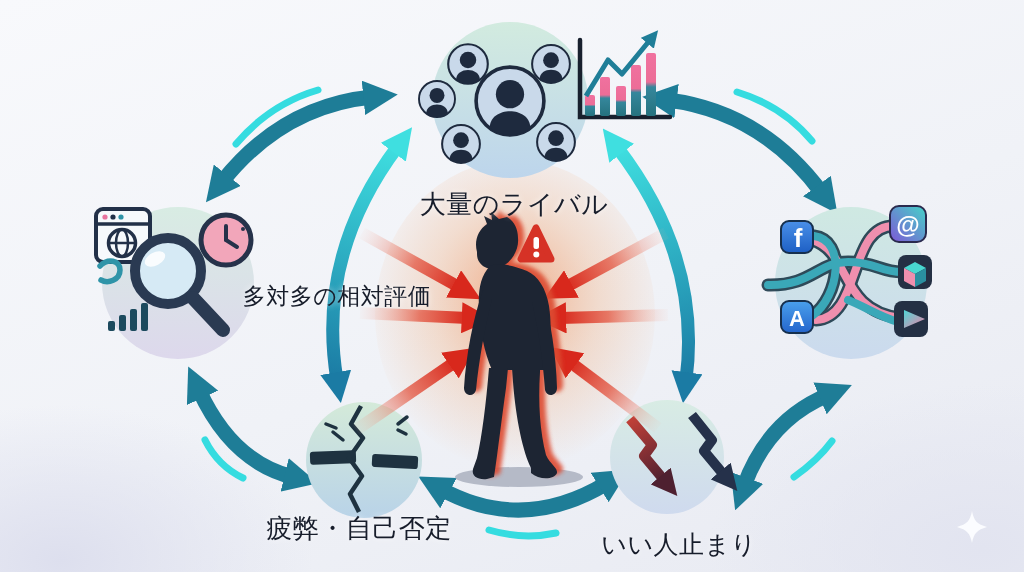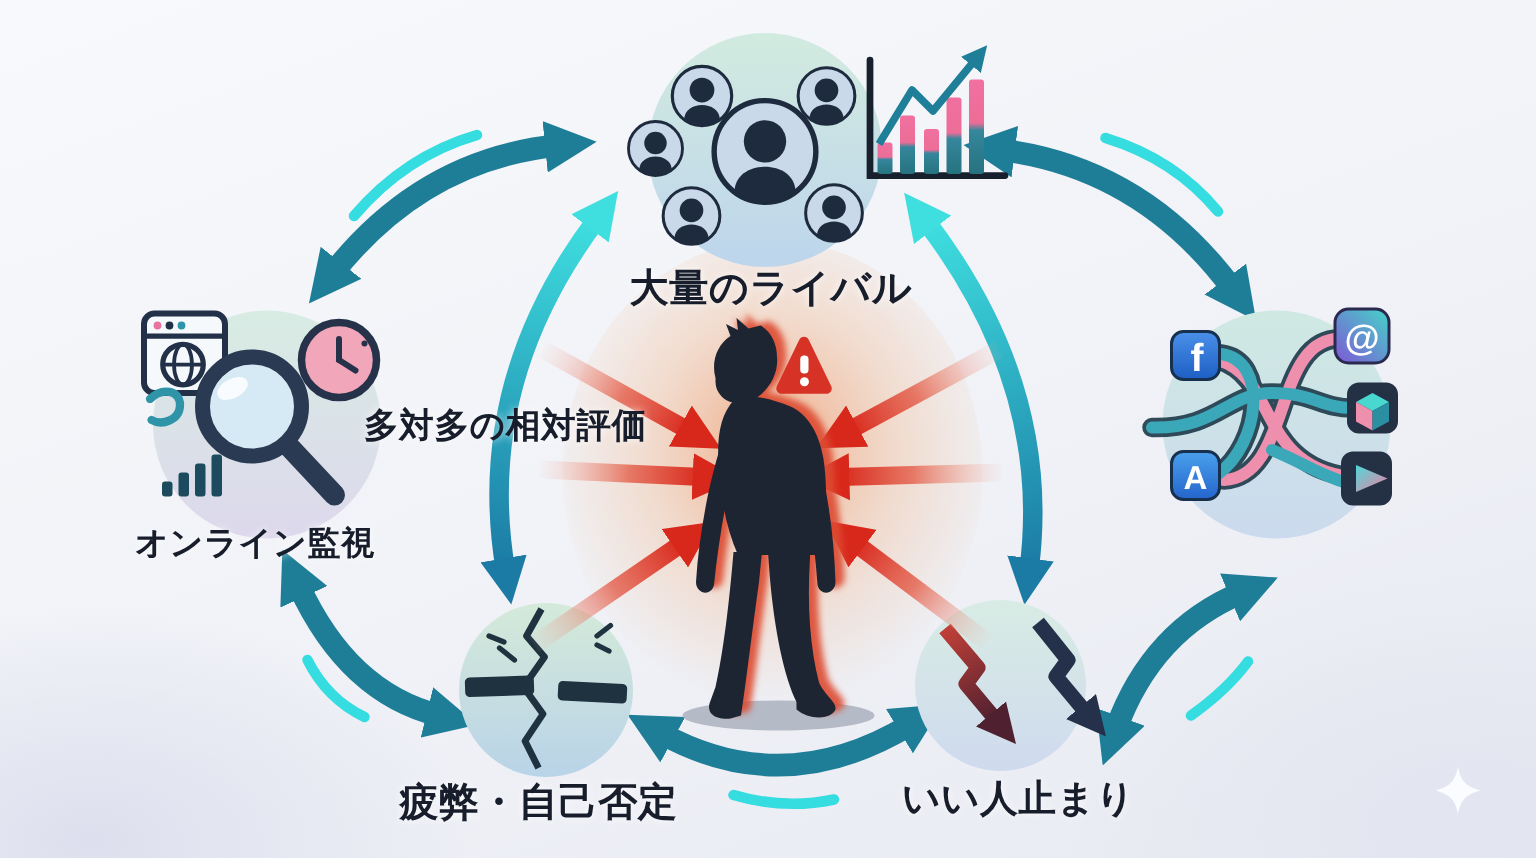--- a/index.html
+++ b/index.html
@@ -7,22 +7,23 @@
     position:relative;width:1024px;height:572px;overflow:hidden;
     font-family:"Liberation Sans","DejaVu Sans",sans-serif;
     background:
       radial-gradient(420px 260px at 6% 98%, #dddfee 0%, rgba(221,223,238,0) 60%),
       radial-gradient(500px 300px at 96% 96%, #e2e4f0 0%, rgba(226,228,240,0) 55%),
       linear-gradient(160deg,#f8f9fc 0%,#f0f2f7 55%,#e8eaf2 100%);
   }
   .stage svg{position:absolute;left:0;top:0;}
   .lbl{
     position:absolute;transform:translate(-50%,-50%);
-    font-weight:700;color:#171d2b;white-space:nowrap;letter-spacing:.5px;
+    font-weight:400;color:#171d2b;white-space:nowrap;letter-spacing:.5px;
     text-shadow:0 0 6px rgba(255,255,255,.85);
+    margin-top:12px;
   }
   .lbl-node{font-size:26px;}
   .lbl-center{font-size:23px;}
 </style>
 </head>
 <body>
 
 <div class="stage">
 <svg width="1024" height="572" viewBox="0 0 1024 572">
   <defs>
@@ -305,17 +306,16 @@
   <g>
     <polygon points="536,228 521,259 551,259" fill="#d63226" stroke="#d63226" stroke-width="7" stroke-linejoin="round"></polygon>
     <rect x="533.5" y="237" width="5.5" height="12" rx="2.5" fill="#ffffff"></rect>
     <circle cx="536.3" cy="254.5" r="3" fill="#ffffff"></circle>
   </g>
 
   <path d="M972,511 C974,521 977,524 987,527 C977,530 974,533 972,543 C970,533 967,530 957,527 C967,524 970,521 972,511 Z" fill="#fcfdff" opacity="0.95"></path>
 </svg>
 
 <div class="lbl lbl-node" style="left:514px;top:192px">大量のライバル</div>
-<div class="lbl lbl-node" style="left:170px;top:362px;font-size:22px">オンライン監視</div>
-<div class="lbl lbl-node" style="left:359px;top:535px">疲弊・自己否定</div>
+<div class="lbl lbl-node" style="left:359px;top:516px">疲弊・自己否定</div>
 <div class="lbl lbl-node" style="left:679px;top:532px;font-size:25px">いい人止まり</div>
 <div class="lbl lbl-center" style="left:337px;top:284px">多対多の相対評価</div>
 </div>
 
 </body></html>

